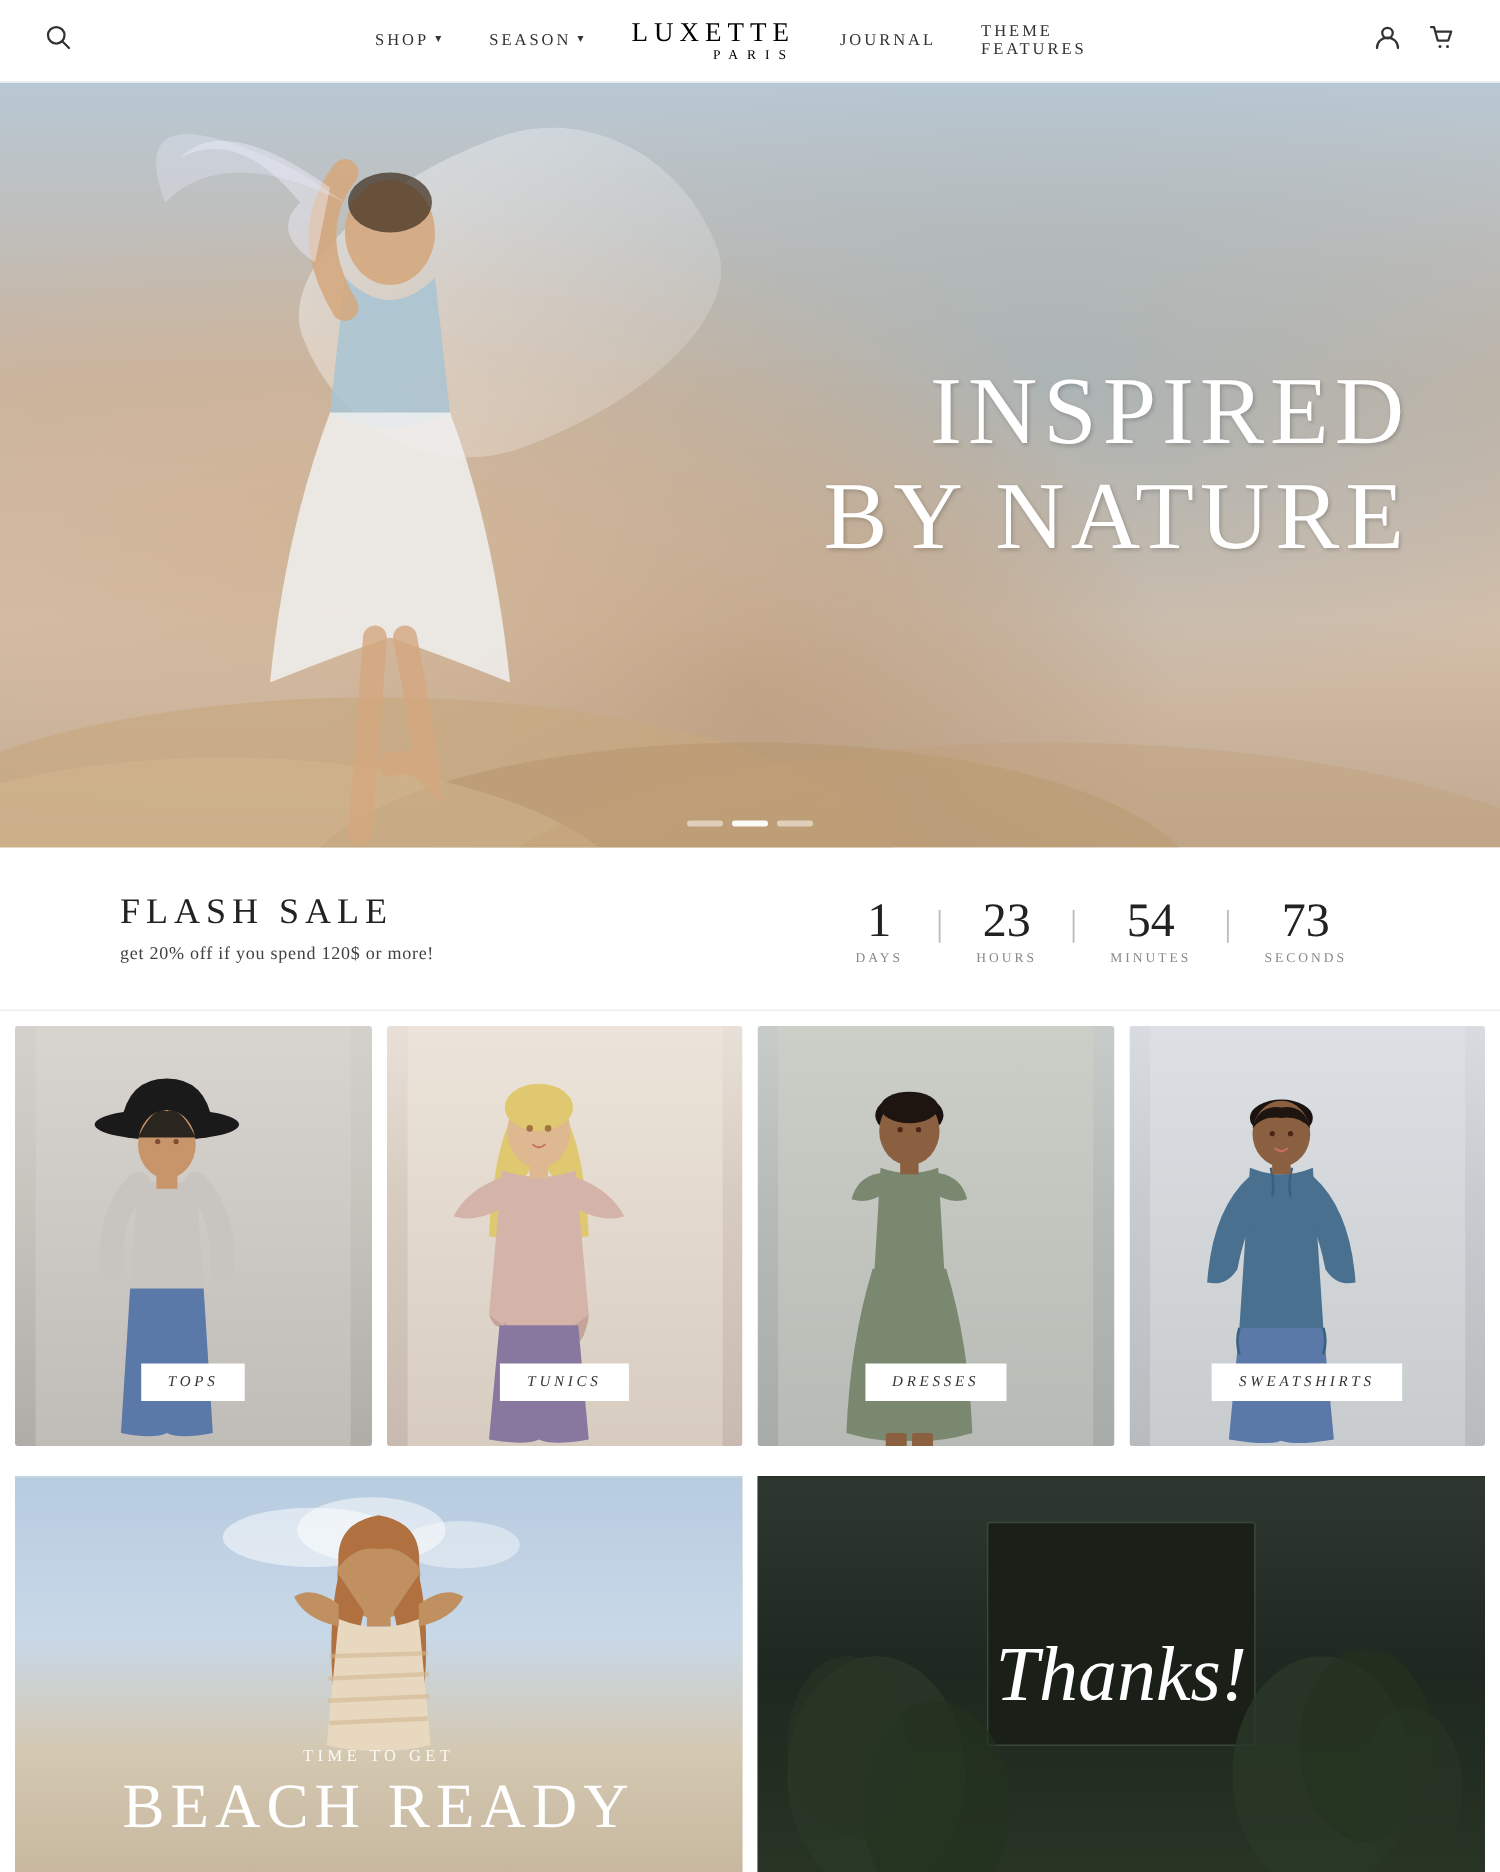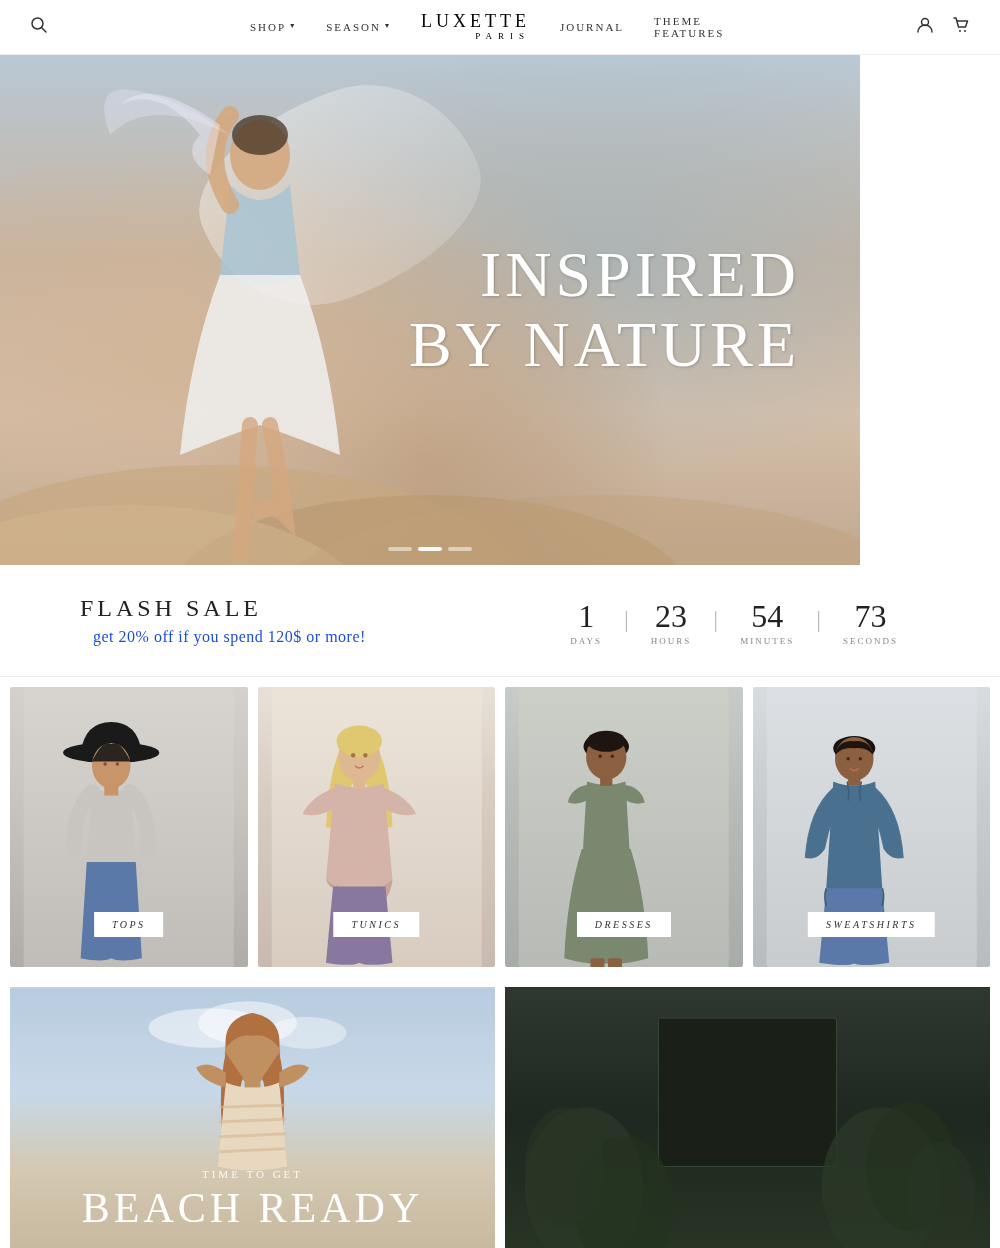--- a/index.html
+++ b/index.html
@@ -59,21 +59,21 @@
     }
     .header-icon {
       cursor: pointer;
       font-size: 16px;
       color: #333;
     }
 
     
     .hero {
       position: relative;
-      width: 860px;
+      width: 1000px;
       height: 510px;
       overflow: hidden;
       background: linear-gradient(135deg, #c8b4a0 0%, #d4bfaa 30%, #b8a898 60%, #a09088 80%, #7a8a90 100%);
     }
     .hero-bg {
       width: 100%;
       height: 100%;
       background:
         radial-gradient(ellipse at 25% 60%, rgba(210,180,150,0.9) 0%, transparent 50%),
         radial-gradient(ellipse at 50% 80%, rgba(180,150,120,0.8) 0%, transparent 40%),
@@ -150,25 +150,24 @@
     .flash-sale-left {}
     .flash-sale-title {
       font-size: 24px;
       font-weight: 400;
       letter-spacing: 4px;
       text-transform: uppercase;
       color: #222;
       font-family: 'Georgia', serif;
     }
     .flash-sale-sub {
-      font-size: 16px;
-      color: #1d4ed8;
+      font-size: 12px;
+      color: #404040;
       margin-top: 6px;
       letter-spacing: 0.5px;
-      margin-left: 13px;
     }
     .countdown {
       display: flex;
       align-items: center;
       gap: 0;
     }
     .countdown-unit {
       display: flex;
       flex-direction: column;
       align-items: center;
@@ -630,15 +629,16 @@
       <rect x="155" y="30" width="180" height="150" fill="#1a2018" rx="2"></rect>
       <rect x="155" y="30" width="180" height="150" stroke="#3a4838" stroke-width="1" fill="none" rx="2"></rect>
 
       <ellipse cx="80" cy="200" rx="60" ry="80" fill="#2a3828" opacity="0.8"></ellipse>
       <ellipse cx="120" cy="220" rx="50" ry="70" fill="#243220" opacity="0.7"></ellipse>
       <ellipse cx="60" cy="180" rx="40" ry="60" fill="#283624" opacity="0.6"></ellipse>
       <ellipse cx="380" cy="200" rx="60" ry="80" fill="#2a3828" opacity="0.8"></ellipse>
       <ellipse cx="410" cy="180" rx="45" ry="65" fill="#243220" opacity="0.7"></ellipse>
       <ellipse cx="440" cy="210" rx="35" ry="55" fill="#283624" opacity="0.6"></ellipse>
     </svg>
+    <div class="thanks-text">Thanks!</div>
   </div>
 
 </div>
 
 </body></html>

